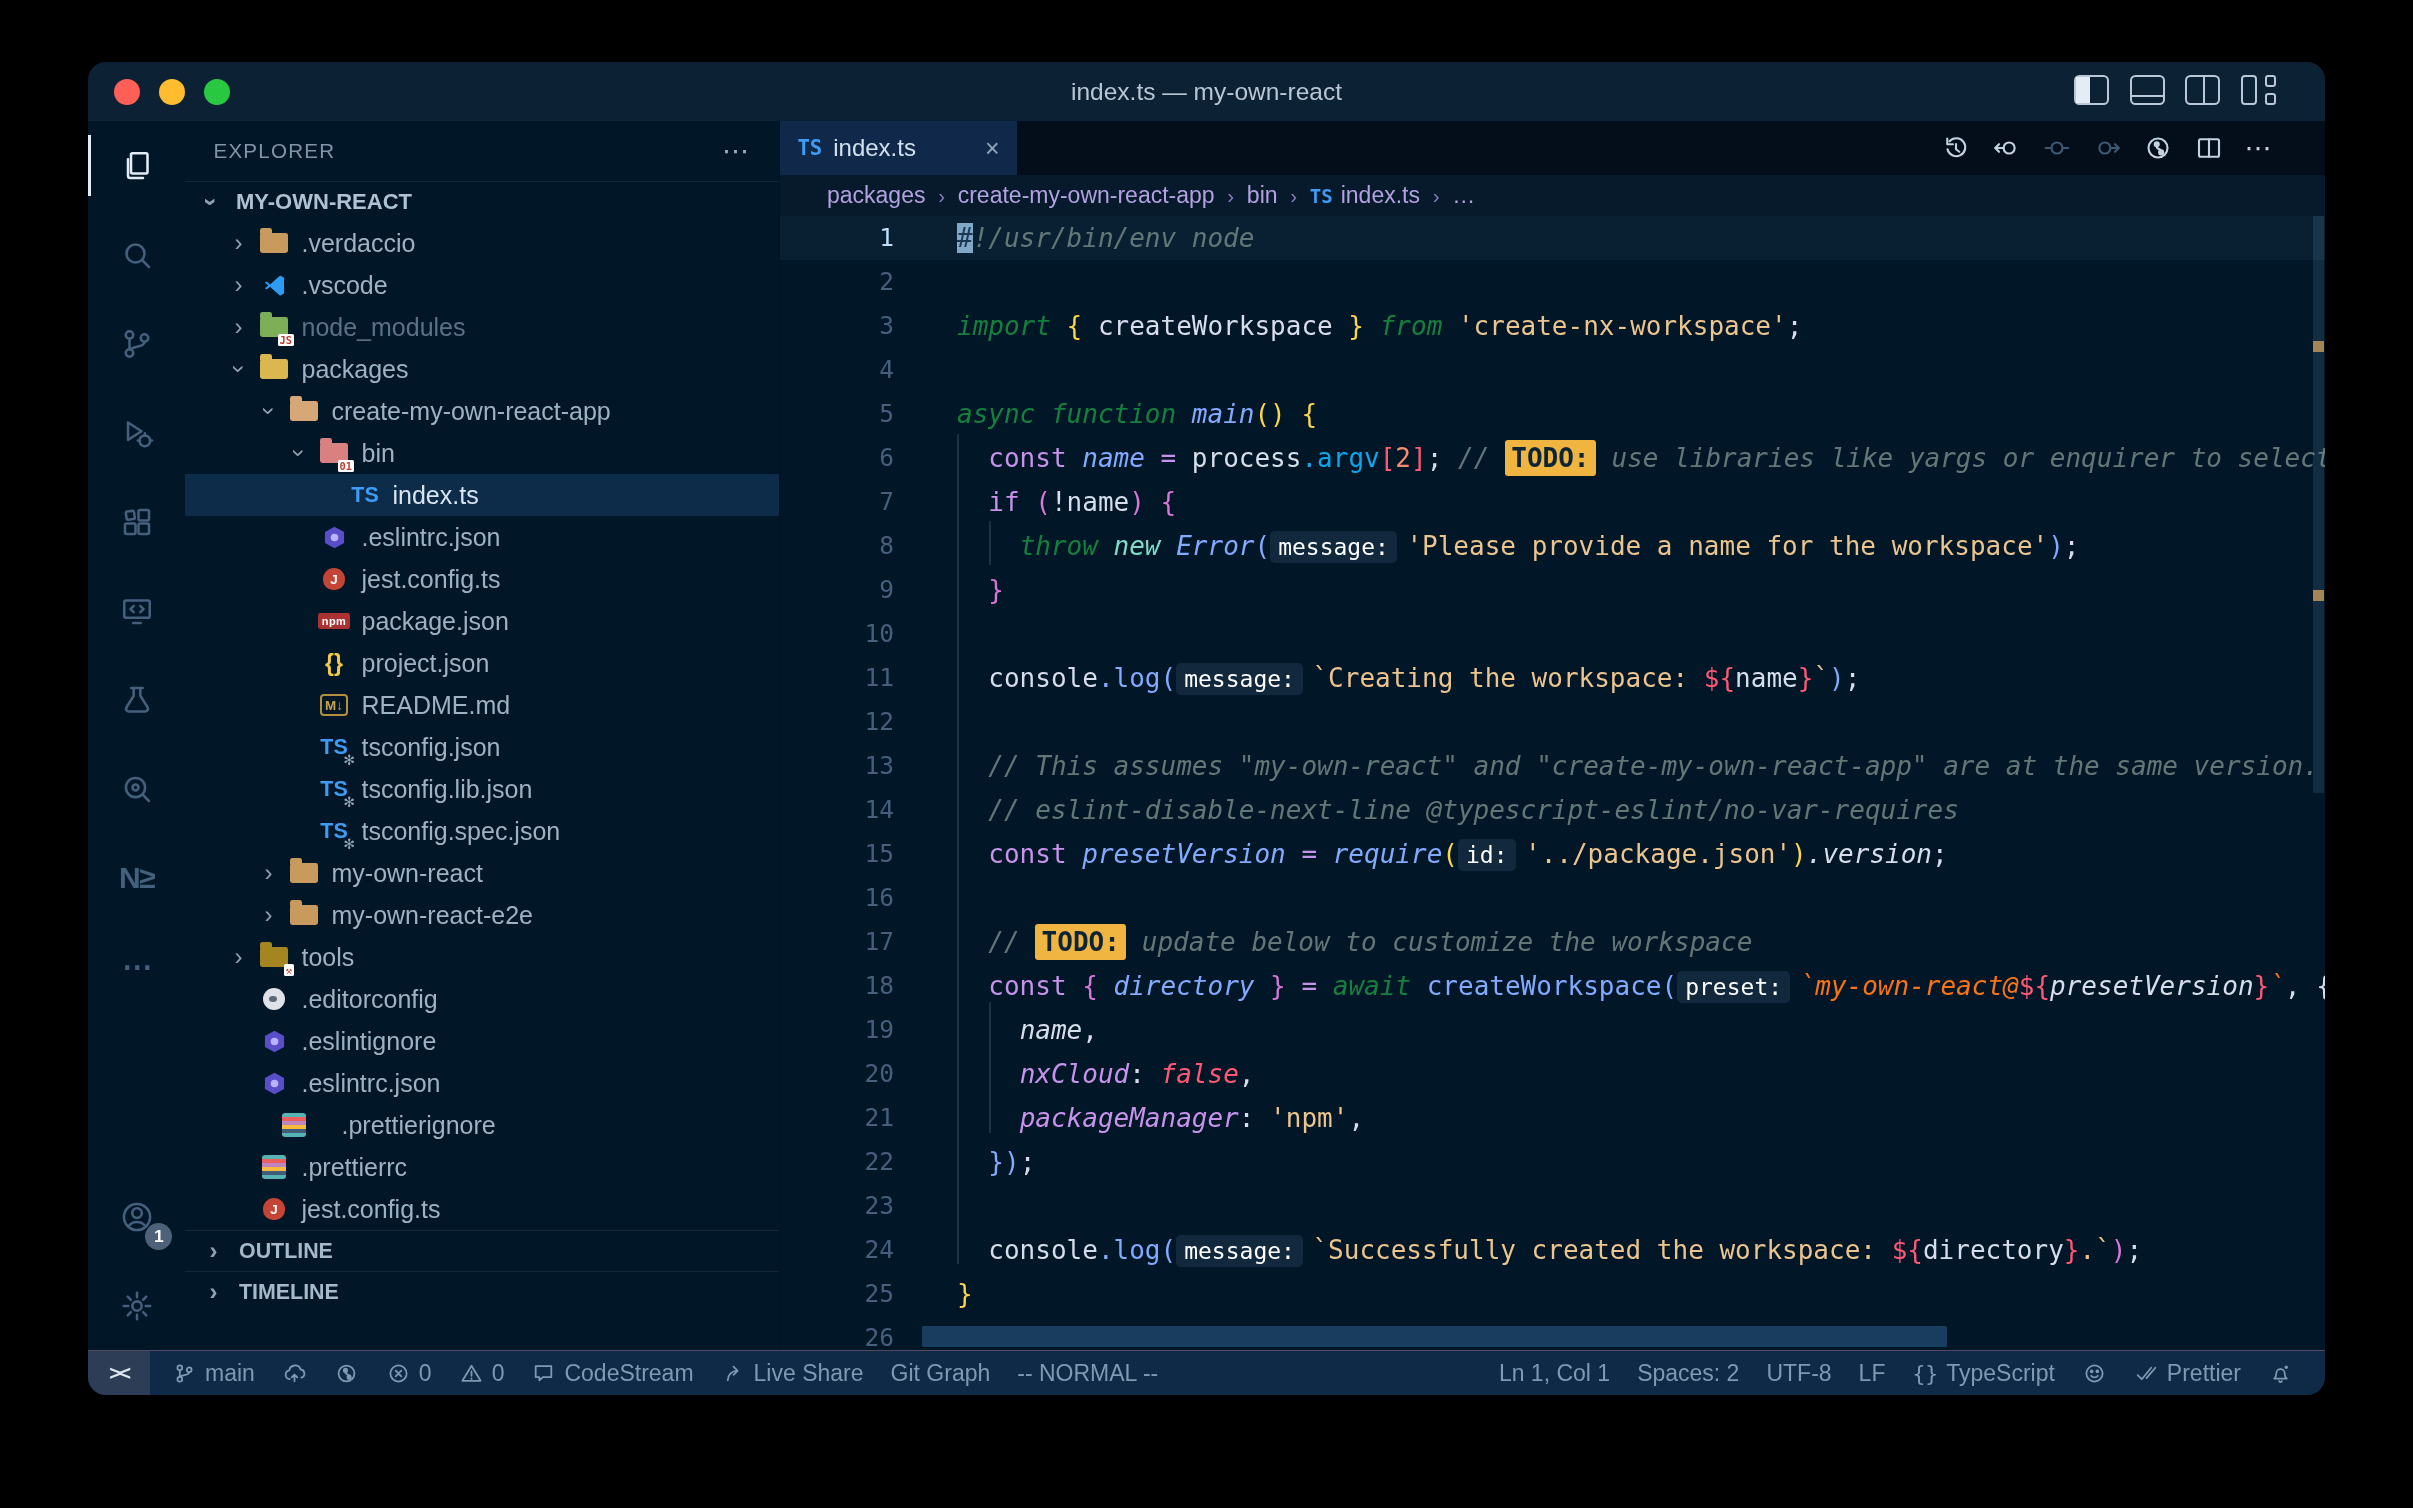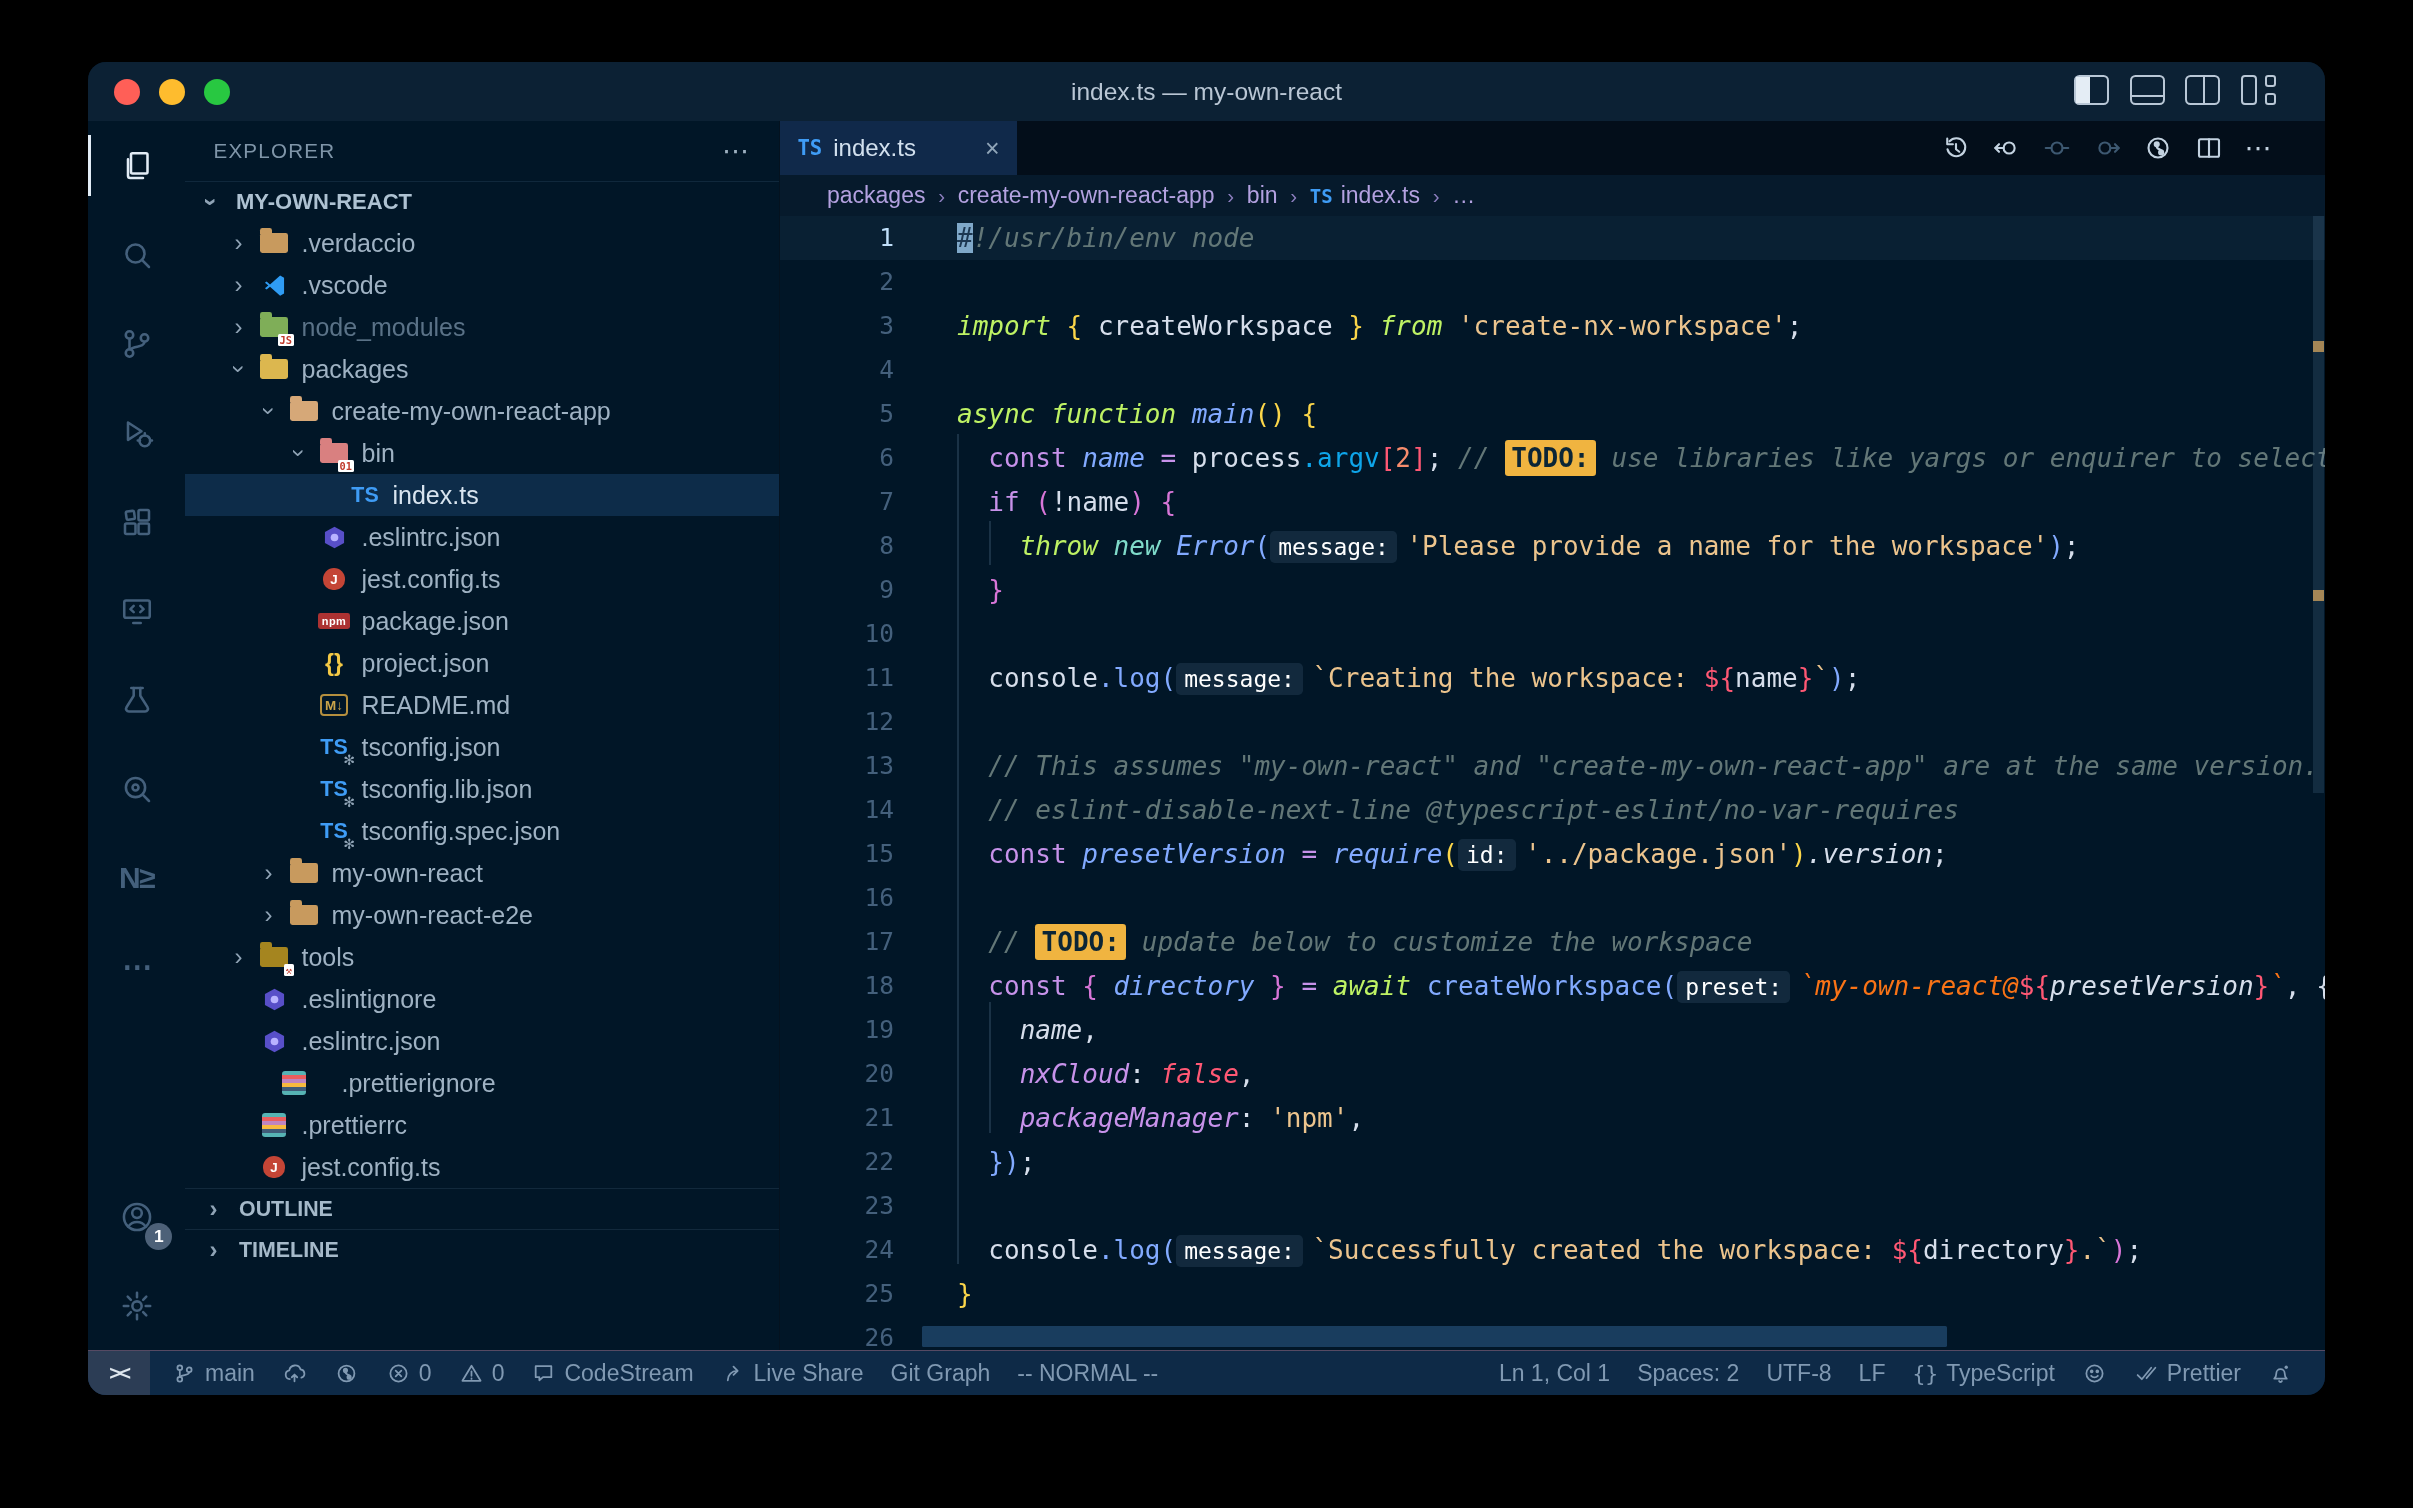--- a/index.html
+++ b/index.html
@@ -110,21 +110,21 @@
   .code-line { height:44px; line-height:44px; white-space:pre; position:relative; padding-left:177px; }
   .code-line.current { background:rgba(130,175,215,.07); }
   .gutter { position:absolute; left:0; top:0; width:177px; }
   .gutter div { height:44px; line-height:44px; text-align:right; padding-right:63px;
                 color:#44607c; font-size:24.5px; }
   .gutter div.cur { color:#c5e4fd; }
 
   .tok { display:inline; }
   .tk-cm  { color:#637777; font-style:italic; }
   .tk-kw  { color:#c792ea; }
-  .tk-kwi { color:#bef264; font-style:italic; }
+  .tk-kwi { color:#15803d; font-style:italic; }
   .tk-op  { color:#c792ea; }
   .tk-fn  { color:#82aaff; }
   .tk-fni { color:#82aaff; font-style:italic; }
   .tk-var { color:#d6deeb; }
   .tk-vari{ color:#d6deeb; font-style:italic; }
   .tk-pt  { color:#d6deeb; }
   .tk-str { color:#ecc48d; }
   .tk-stri{ color:#f97316; font-style:italic; }
   .tk-num { color:#f78c6c; }
   .tk-pk  { color:#ff5874; }
@@ -415,20 +415,27 @@
             </span>
             <span class="label">my-own-react-e2e</span>
           </div>
           <div class="tree-row" style="padding-left: 36px;">
             <span class="chev">›</span>
             <span class="fi">
               <span class="icon-folder" style="background:#a5851f"></span>
               <span class="badge-mini">⚒</span>
             </span>
             <span class="label">tools</span>
+          </div>
+          <div class="tree-row" style="padding-left: 36px;">
+            <span class="chev"></span>
+            <span class="fi">
+              <span class="ec-circle"></span>
+            </span>
+            <span class="label">.editorconfig</span>
           </div>
           <div class="tree-row" style="padding-left: 36px;">
             <span class="chev"></span>
             <span class="fi">
               <svg viewBox="0 0 24 24">
                 <polygon points="12,2.5 20.5,7.2 20.5,16.8 12,21.5 3.5,16.8 3.5,7.2" fill="#584fc8"></polygon>
                 <circle cx="12" cy="12" r="3.4" fill="#b9b3ff"></circle>
               </svg>
             </span>
             <span class="label">.eslintignore</span>

